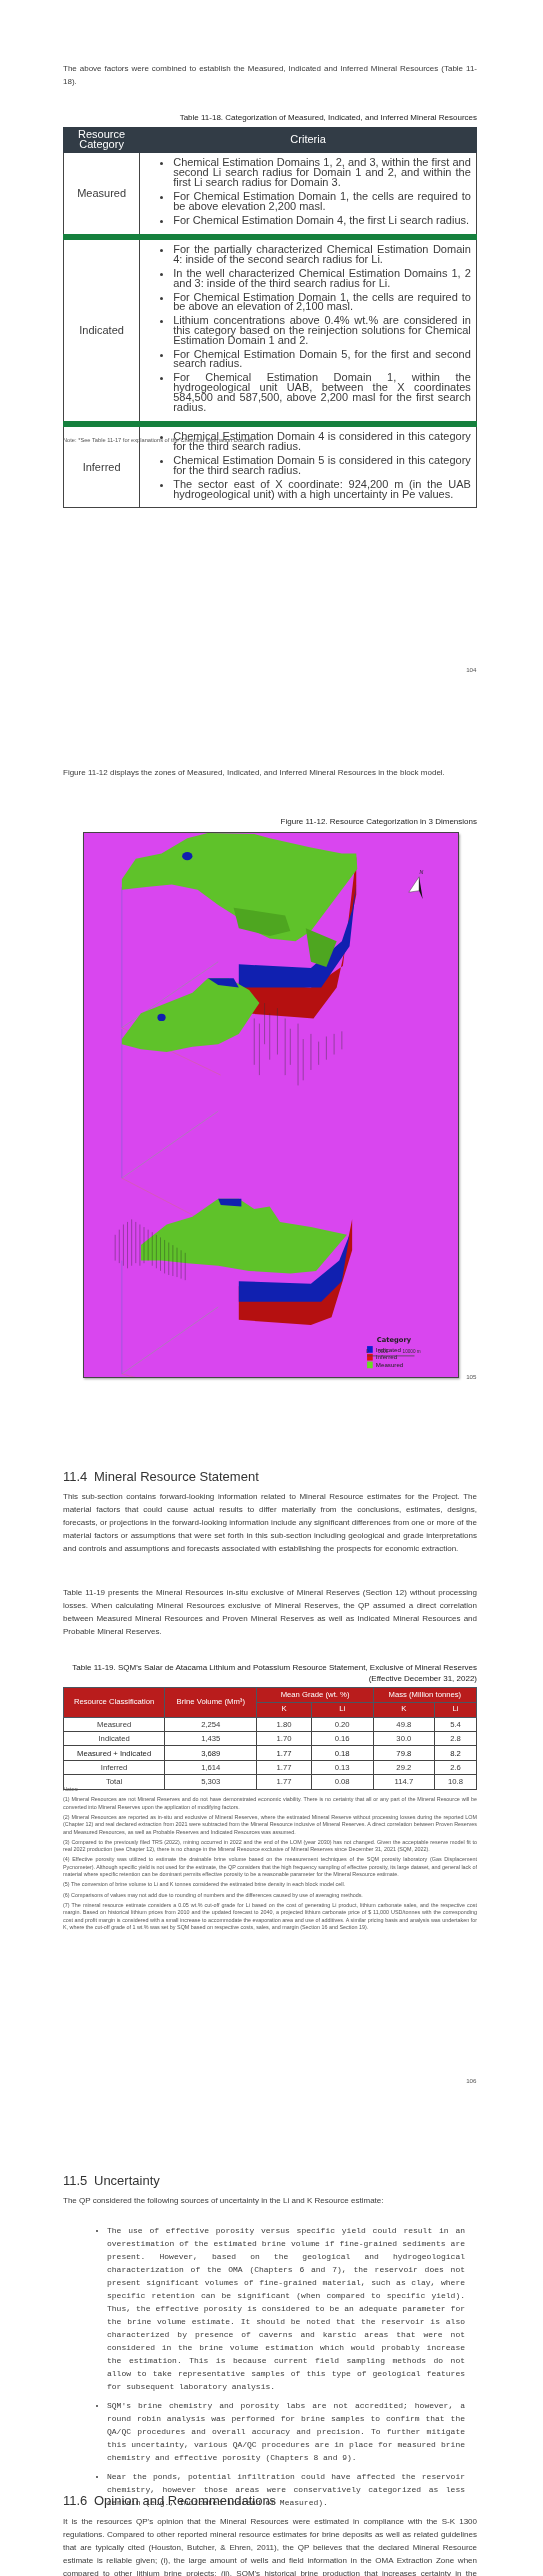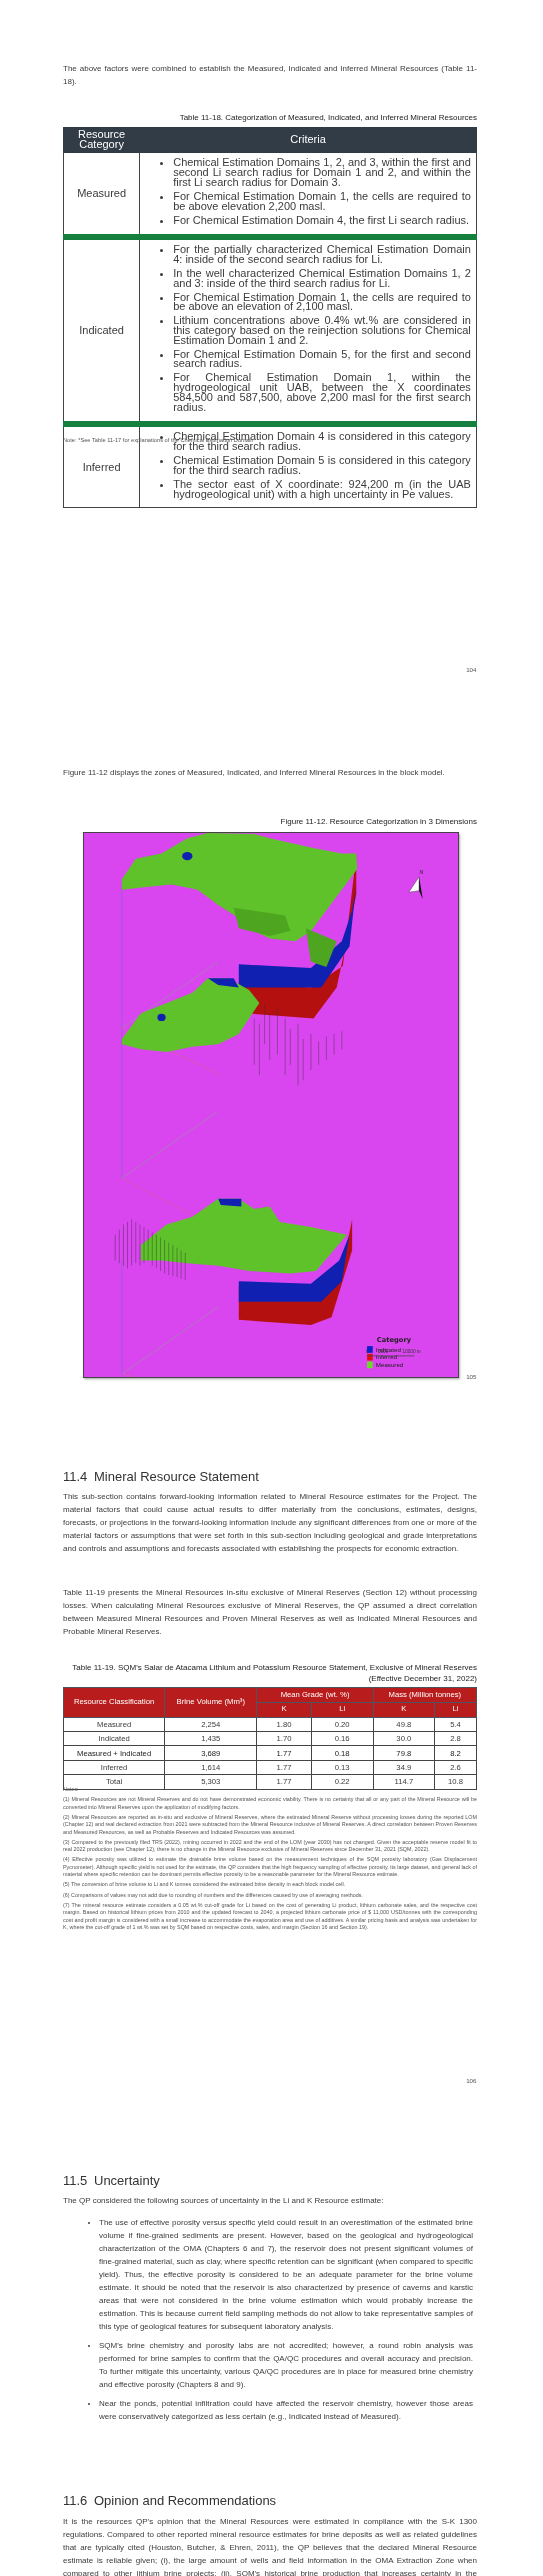--- a/index.html
+++ b/index.html
@@ -25,21 +25,21 @@
   .fig-frame { left: 83px; top: 832px; width: 374px; height: 544px; border: 0.5px solid #444; box-shadow: 1px 1.5px 2.1px rgba(0,0,0,0.35); background: #d946ef; }
 
   
   table.t19 { border-collapse: collapse; width: 414px; font-size: 7.7px; color: #3b3b3b; text-align: center; }
   table.t19 th { background: #b91c1c; color: #fff; font-weight: normal; border: 0.5px solid #4a5560; padding: 1.5px 2.1px; line-height: 10.8px; }
   table.t19 td { border: 0.5px solid #444; height: 13.4px; padding: 0; }
   table.t19 tr.bold td { font-weight: normal; color: #222; }
   .notes { left: 63px; width: 414px; font-size: 5.4px; line-height: 7.5px; color: #555; text-align: justify; }
   .notes p { margin: 0 0 2.6px 0; }
 
-  ul.bul { margin: 4px; padding-left: 32px; }
+  ul.bul { margin: 12px; padding-left: 32px; font-family: Liberation Mono, monospace; }
   ul.bul li { text-align: justify; margin-bottom: 6.2px; line-height: 13px; }
 </style>
 </head>
 <body>
 
 <div class="abs para" style="top:62px;">
   <p>The above factors were combined to establish the Measured, Indicated and Inferred Mineral Resources (Table 11-18).</p>
 </div>
 
 <div class="abs caption" style="top:113px;">Table 11-18. Categorization of Measured, Indicated, and Inferred Mineral Resources</div>
@@ -256,28 +256,28 @@
           <td>1.77</td>
           <td>0.18</td>
           <td>79.8</td>
           <td>8.2</td>
         </tr>
         <tr>
           <td>Inferred</td>
           <td>1,614</td>
           <td>1.77</td>
           <td>0.13</td>
-          <td>34.9</td>
+          <td>29.2</td>
           <td>2.6</td>
         </tr>
         <tr>
           <td>Total</td>
           <td>5,303</td>
           <td>1.77</td>
-          <td>0.22</td>
+          <td>0.08</td>
           <td>114.7</td>
           <td>10.8</td>
         </tr>
       </tbody>
   </table>
 </div>
 
 <div class="abs notes" style="top:1786px;">
   <p>Notes:</p>
   <div id="notes-list">

